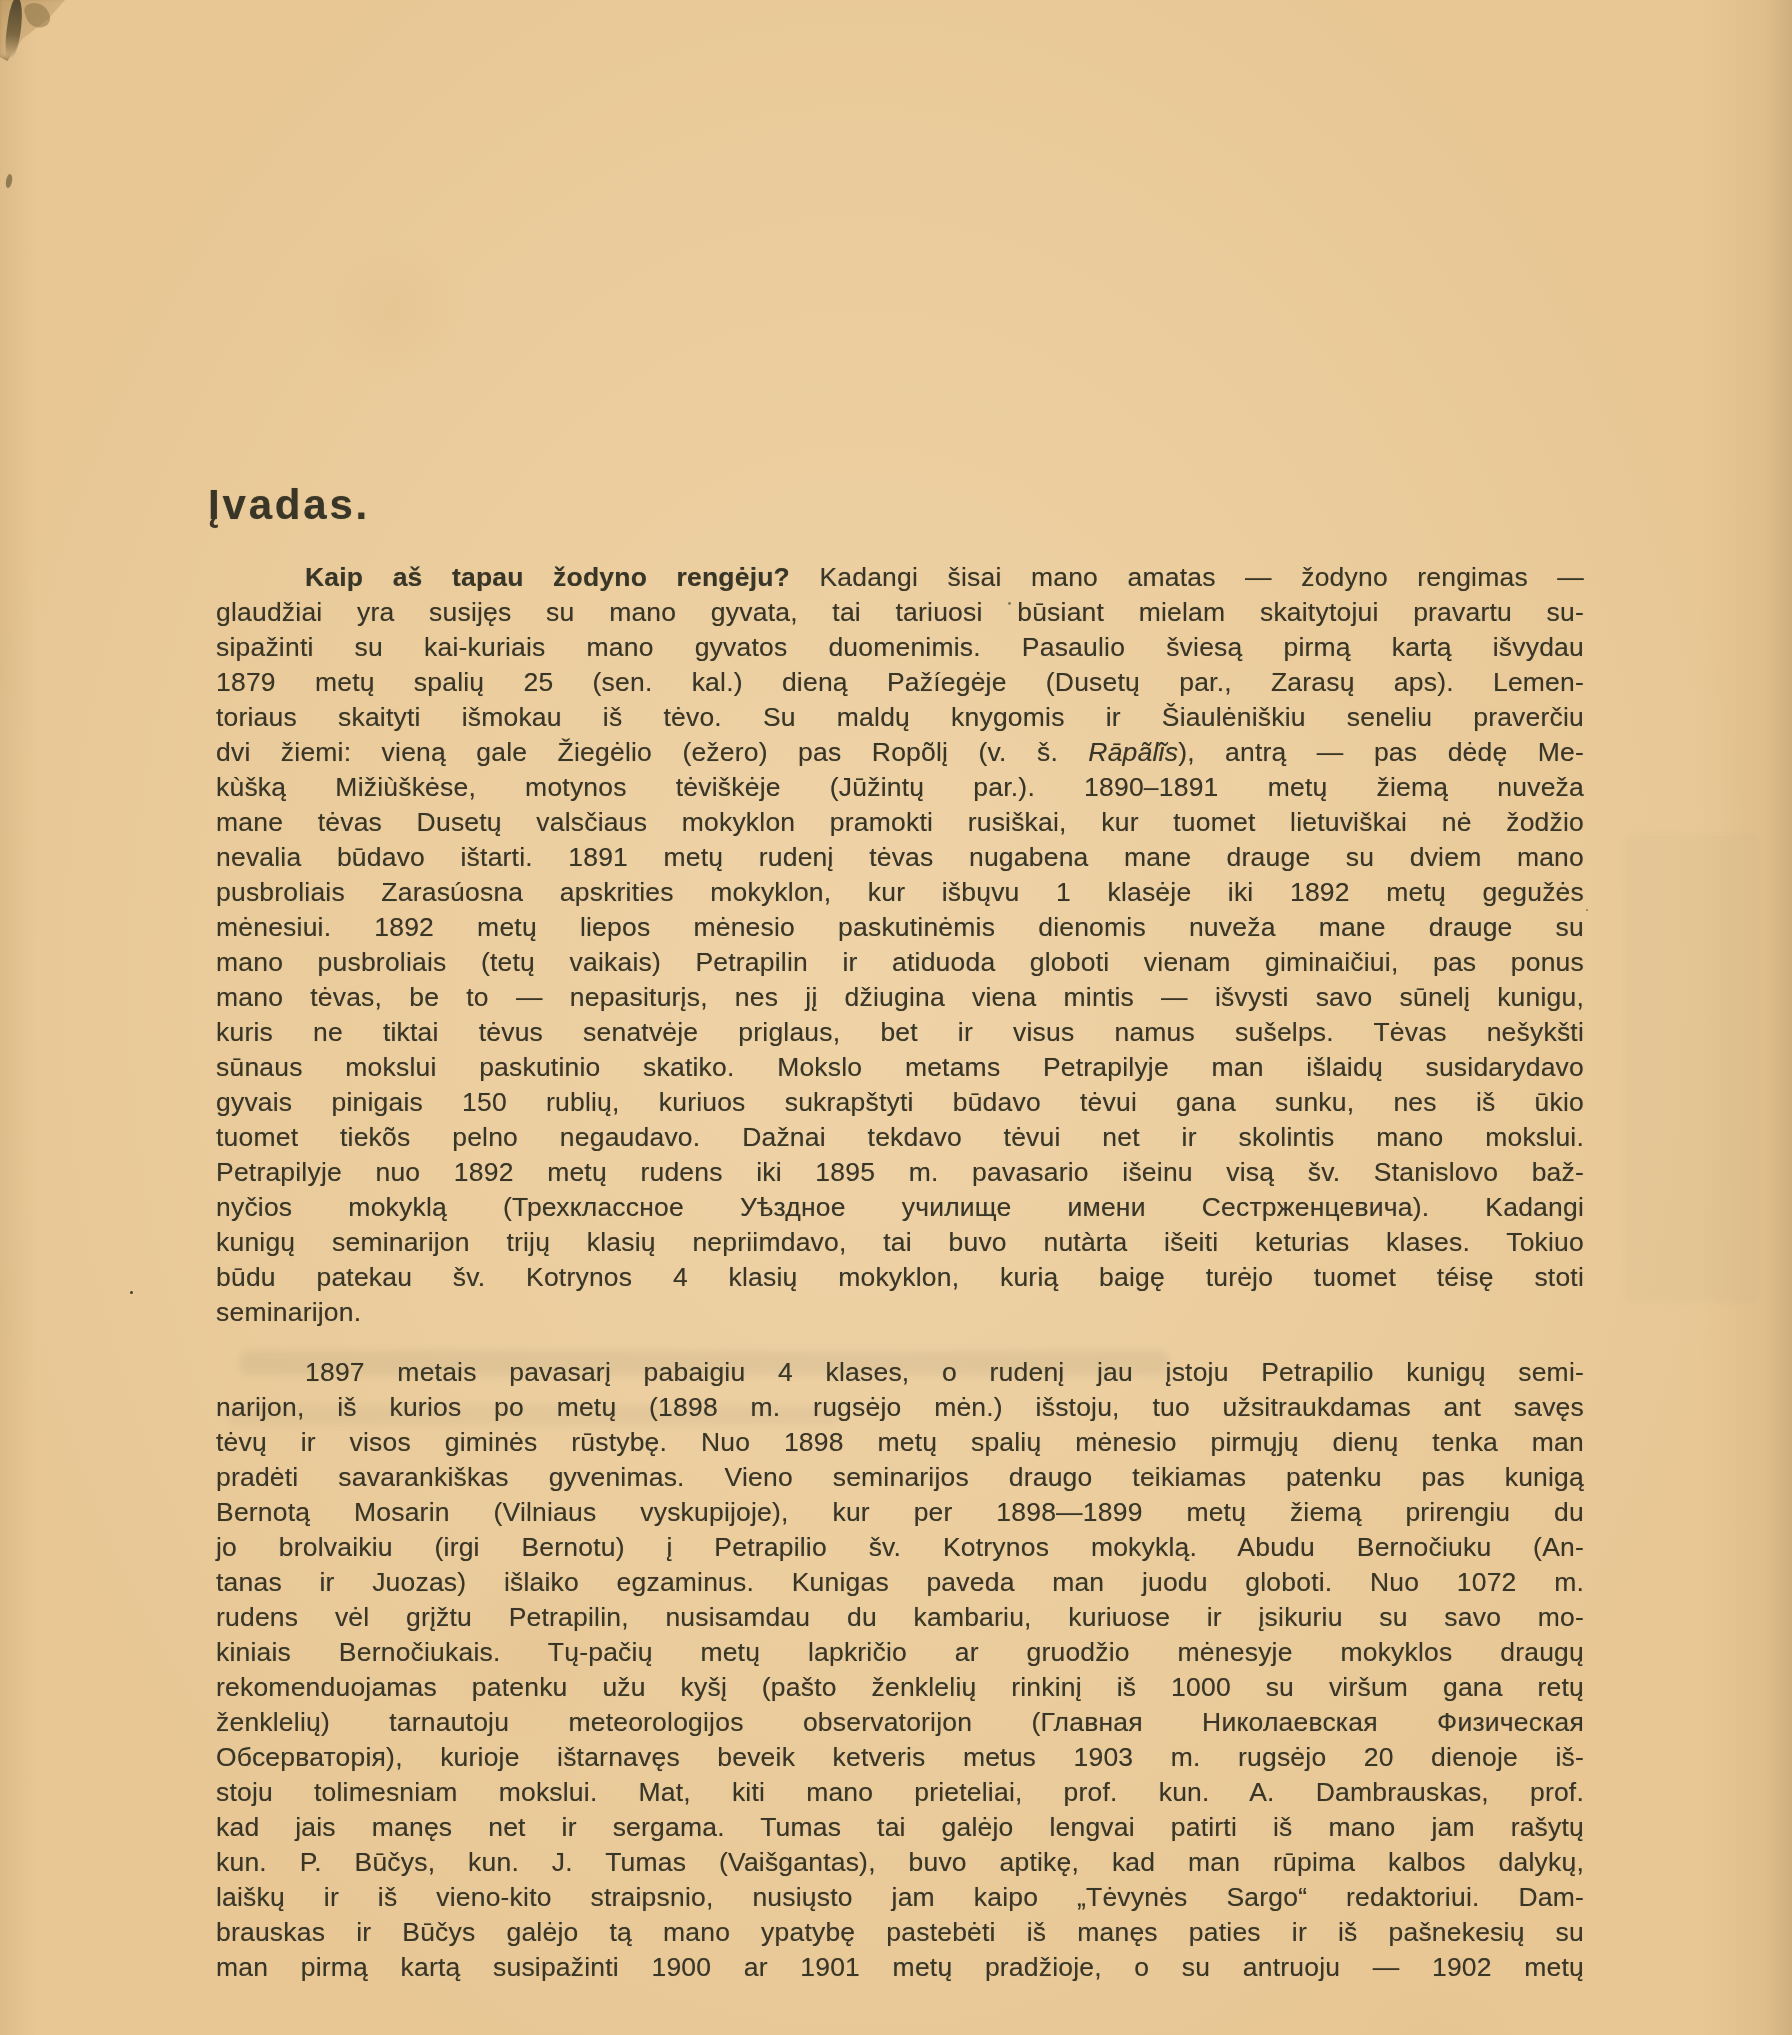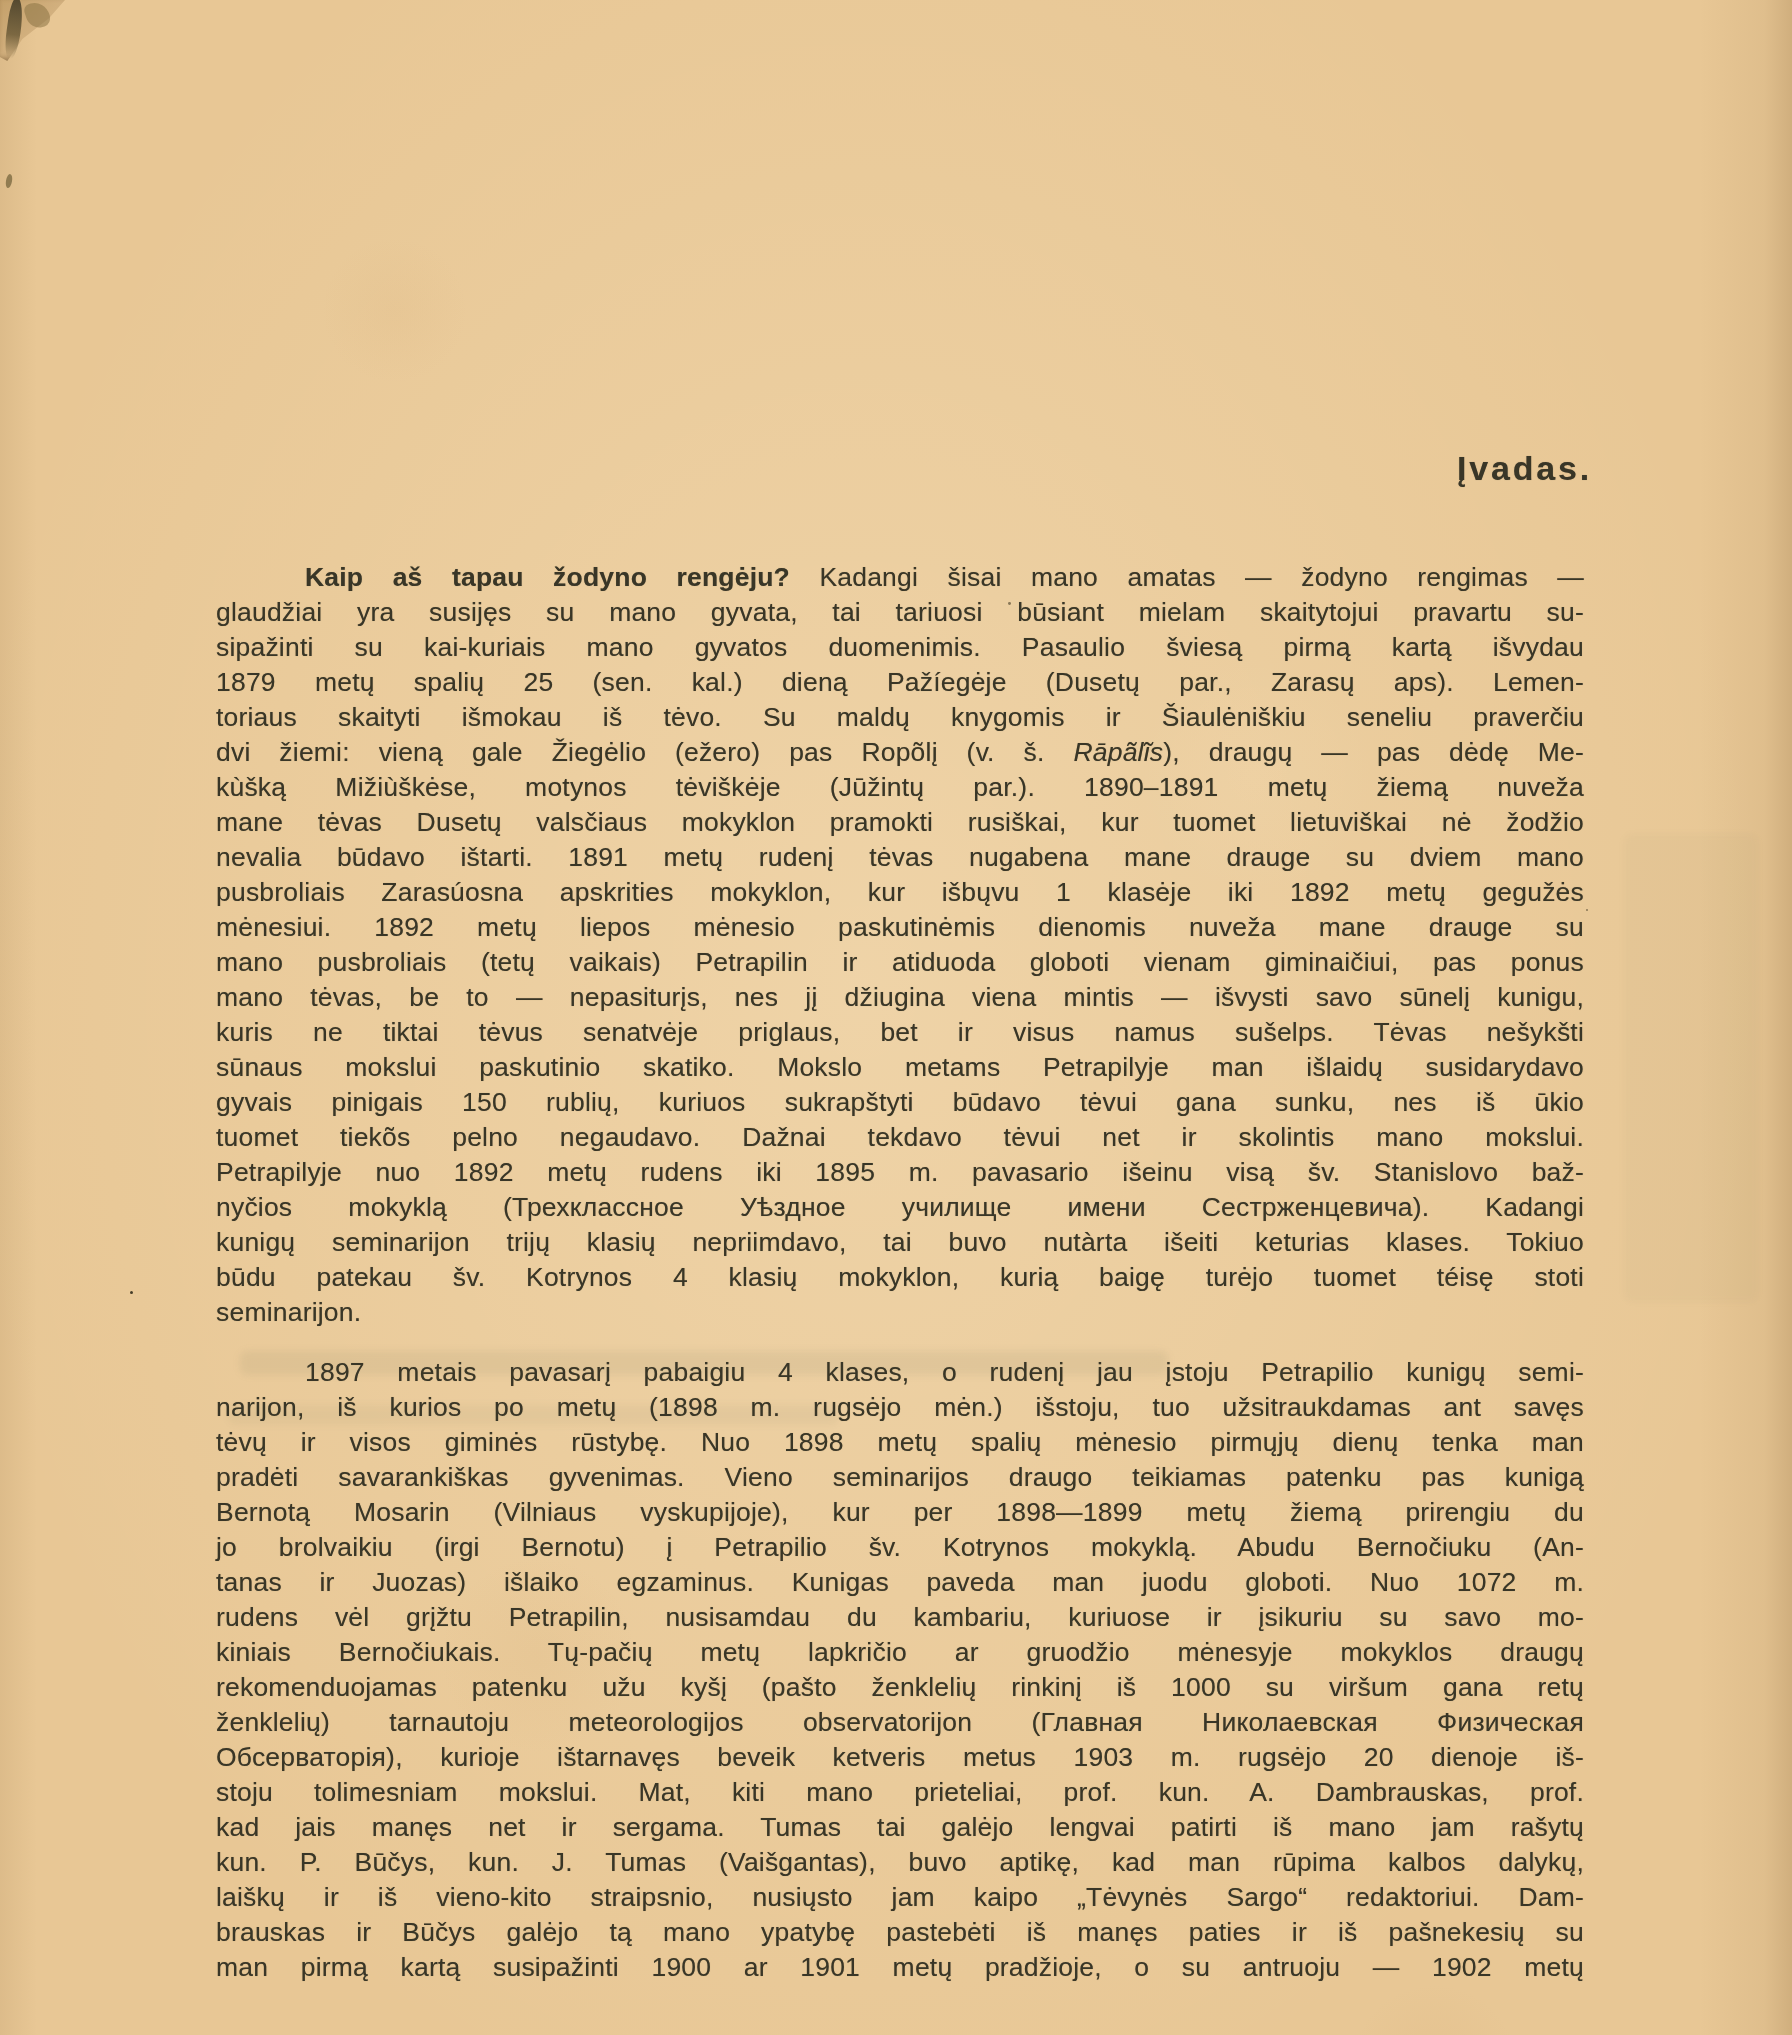--- a/index.html
+++ b/index.html
@@ -26,23 +26,23 @@
   .paper-grain{
     position:absolute;inset:0;
     background:
       radial-gradient(circle 106px at 22% 12%, rgba(190,140,80,.06), transparent 70%),
       radial-gradient(circle 171px at 70% 30%, rgba(255,235,200,.10), transparent 70%),
       radial-gradient(circle 142px at 30% 64%, rgba(190,140,80,.07), transparent 70%),
       radial-gradient(circle 122px at 80% 80%, rgba(190,140,80,.08), transparent 70%),
       radial-gradient(circle 204px at 55% 92%, rgba(255,235,200,.08), transparent 70%);
   }
   .page-title{
-    position:absolute;left:208px;top:426px;width:1384px;
-    text-align:right;
-    font-size:34px;letter-spacing:2.8px;
+    position:absolute;left:208px;top:453px;width:1384px;
+    text-align:left;
+    font-size:42px;letter-spacing:2.8px;
     color:var(--ink);
     text-shadow:0 0 0.8px rgba(57,54,39,.45);
   }
   .text-column{
     position:absolute;left:208px;top:552px;width:1384px;
     color:var(--ink);
     font-size:26.5px;letter-spacing:0.2px;
     text-shadow:0 0 0.7px rgba(57,54,39,.42);
   }
   .paragraph{margin:8px;}
@@ -111,21 +111,21 @@
   <h1 class="page-title">Įvadas.</h1>
 
   <div class="text-column">
     <div>
         <div class="paragraph">
           <div class="line first"><span class="b">Kaip aš tapau žodyno rengėju?</span><span> Kadangi šisai mano amatas — žodyno rengimas —</span></div>
           <div class="line"><span>glaudžiai yra susijęs su mano gyvata, tai tariuosi būsiant mielam skaitytojui pravartu su-</span></div>
           <div class="line"><span>sipažinti su kai-kuriais mano gyvatos duomenimis.  Pasaulio šviesą pirmą kartą išvydau</span></div>
           <div class="line"><span>1879 metų spalių 25 (sen. kal.) dieną Pažíegėje (Dusetų par., Zarasų aps).  Lemen-</span></div>
           <div class="line"><span>toriaus skaityti išmokau iš tėvo.  Su maldų knygomis ir Šiaulėniškiu seneliu praverčiu</span></div>
-          <div class="line"><span>dvi žiemi: vieną gale Žiegėlio (ežero) pas Ropõlį (v. š. </span><span class="i">Rāpãlĩs</span><span>), draugų — pas dėdę Me-</span></div>
+          <div class="line"><span>dvi žiemi: vieną gale Žiegėlio (ežero) pas Ropõlį (v. š. </span><span class="i">Rāpãlĩs</span><span>), antrą — pas dėdę Me-</span></div>
           <div class="line"><span>kùšką Mižiùškėse, motynos tėviškėje (Jūžintų par.).  1890–1891 metų žiemą nuveža</span></div>
           <div class="line"><span>mane tėvas Dusetų valsčiaus mokyklon pramokti rusiškai, kur tuomet lietuviškai nė žodžio</span></div>
           <div class="line"><span>nevalia būdavo ištarti.  1891 metų rudenį tėvas nugabena mane drauge su dviem mano</span></div>
           <div class="line"><span>pusbroliais Zarasúosna apskrities mokyklon, kur išbųvu 1 klasėje iki 1892 metų gegužės</span></div>
           <div class="line"><span>mėnesiui.  1892 metų liepos mėnesio paskutinėmis dienomis nuveža mane drauge su</span></div>
           <div class="line"><span>mano pusbroliais (tetų vaikais) Petrapilin ir atiduoda globoti vienam giminaičiui, pas ponus</span></div>
           <div class="line"><span>mano tėvas, be to — nepasiturįs, nes jį džiugina viena mintis — išvysti savo sūnelį kunigu,</span></div>
           <div class="line"><span>kuris ne tiktai tėvus senatvėje priglaus, bet ir visus namus sušelps.  Tėvas nešykšti</span></div>
           <div class="line"><span>sūnaus mokslui paskutinio skatiko.  Mokslo metams Petrapilyje man išlaidų susidarydavo</span></div>
           <div class="line"><span>gyvais pinigais 150 rublių, kuriuos sukrapštyti būdavo tėvui gana sunku, nes iš ūkio</span></div>

